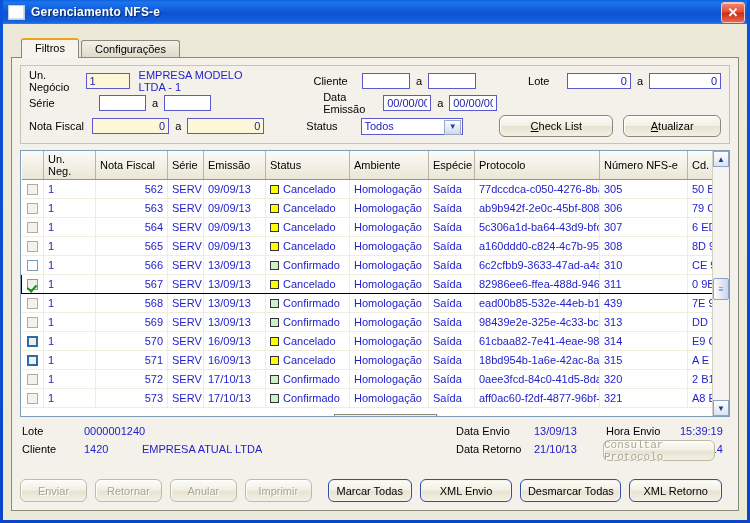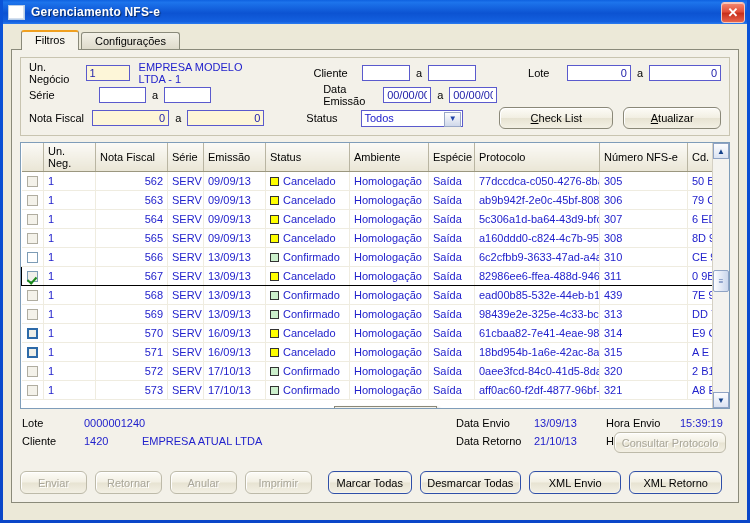--- a/index.html
+++ b/index.html
@@ -37,21 +37,21 @@
     color:#fff;font-size:13px;font-weight:bold;line-height:1;
     box-shadow:inset 0 1px 0 rgba(255,255,255,.5);
     cursor:pointer;
   }
   
   .client{
     background:#ece9d8;
     height:496px;box-sizing:border-box;
     border:1px solid #ece9d8;
     position:relative;
-    padding:6px 7px 0 7px;
+    padding:14px 7px 0 7px;
   }
   
   .tabstrip{height:19px;position:relative;display:flex;align-items:flex-end;padding-left:10px;}
   .tab{
     height:18px;line-height:17px;padding:0 13px;box-sizing:border-box;
     border:1px solid #8a8a7a;border-bottom:none;
     border-radius:3px 3px 0 0;font-size:11px;color:#000;
     background:linear-gradient(to bottom,#fbfaf7,#e6e2d4);
     position:relative;
   }
@@ -174,21 +174,21 @@
   }
   
   .infopanel{position:relative;height:44px;margin-top:5px;font-size:11px;}
   .ip-l{position:absolute;left:2px;top:0;}
   .ip-r{position:absolute;left:436px;top:0;}
   .iprow{height:18px;display:flex;align-items:center;}
   .ip-lbl{color:#000;}
   .ip-val{color:#2222cc;}
   
   .botbar{position:absolute;left:8px;right:8px;bottom:8px;height:62px;}
-  .consult{position:absolute;right:4px;top:0;}
+  .consult{position:absolute;right:15px;top:0;font-family:Liberation Mono, monospace;}
   .btnrow{position:absolute;left:0;right:0;bottom:0;display:flex;align-items:center;}
 </style>
 </head>
 <body>
 
 <div id="app">
 
   <div class="titlebar">
     <div class="tb-icon"></div>
     <span class="tb-title">Gerenciamento NFS-e</span>
@@ -493,25 +493,25 @@
             </div>
             <div class="btn dis" style="width: 76px; height: 21px; margin-right: 8px;">
               <span>Anular</span>
             </div>
             <div class="btn dis" style="width: 76px; height: 21px; margin-right: 16px;">
               <span>Imprimir</span>
             </div>
             <div class="btn def" style="width: 96px; height: 21px; margin-right: 8px;">
               <span>Marcar Todas</span>
             </div>
+            <div class="btn def" style="width: 106px; height: 21px; margin-right: 8px;">
+              <span>XML Envio</span>
+            </div>
             <div class="btn def" style="width: 116px; height: 21px; margin-right: 8px;">
               <span>Desmarcar Todas</span>
-            </div>
-            <div class="btn def" style="width: 106px; height: 21px; margin-right: 8px;">
-              <span>XML Envio</span>
             </div>
             <div class="btn def" style="width: 106px; height: 21px; margin-right: 8px;">
               <span>XML Retorno</span>
             </div>
           </div>
       </div>
 
     </div>
   </div>
 </div>

